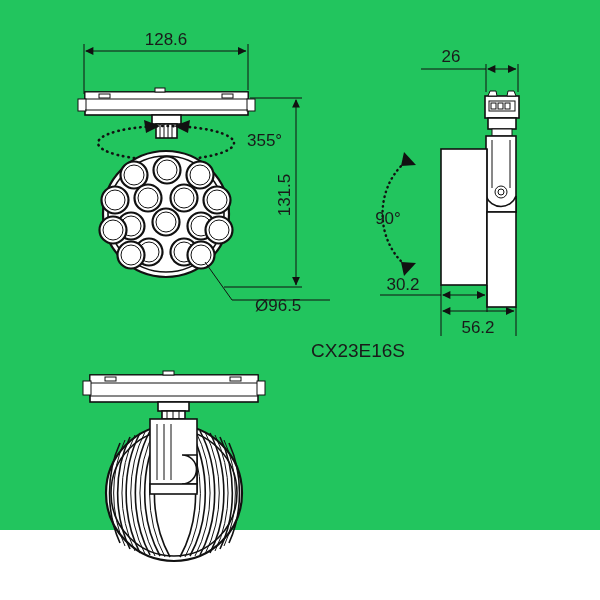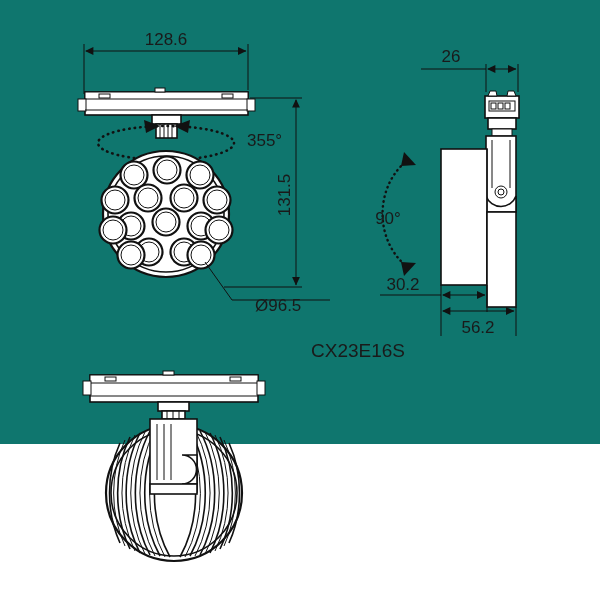--- a/index.html
+++ b/index.html
@@ -1,17 +1,17 @@
 <!DOCTYPE html>
 <html><head>
 <meta charset="utf-8">
 <style>
   html,body{margin:0;padding:0;background:#fff;}
   body{width:600px;height:600px;font-family:"Liberation Sans",sans-serif;overflow:hidden;}
-  #stage{position:relative;width:600px;height:444px;background:#0f766e;}
+  #stage{position:relative;width:600px;height:530px;background:#22c55e;}
   svg.draw{position:absolute;left:0;top:0;width:600px;height:600px;}
   .dimtext{font-family:"Liberation Sans",sans-serif;font-size:17px;fill:#1a1a1a;}
   .modeltext{font-family:"Liberation Sans",sans-serif;font-size:19px;fill:#1a1a1a;}
   .ln{stroke:#111;fill:none;}
   .thin{stroke-width:1;}
   .med{stroke-width:1.6;}
   .thick{stroke-width:2.2;}
   .fillw{fill:#ffffff;}
   .dot{stroke:#111;stroke-width:2.6;stroke-linecap:round;fill:none;stroke-dasharray:0.5 5;}
   .dotarc{stroke:#111;stroke-width:2.4;stroke-linecap:round;fill:none;stroke-dasharray:0.5 4.4;}

